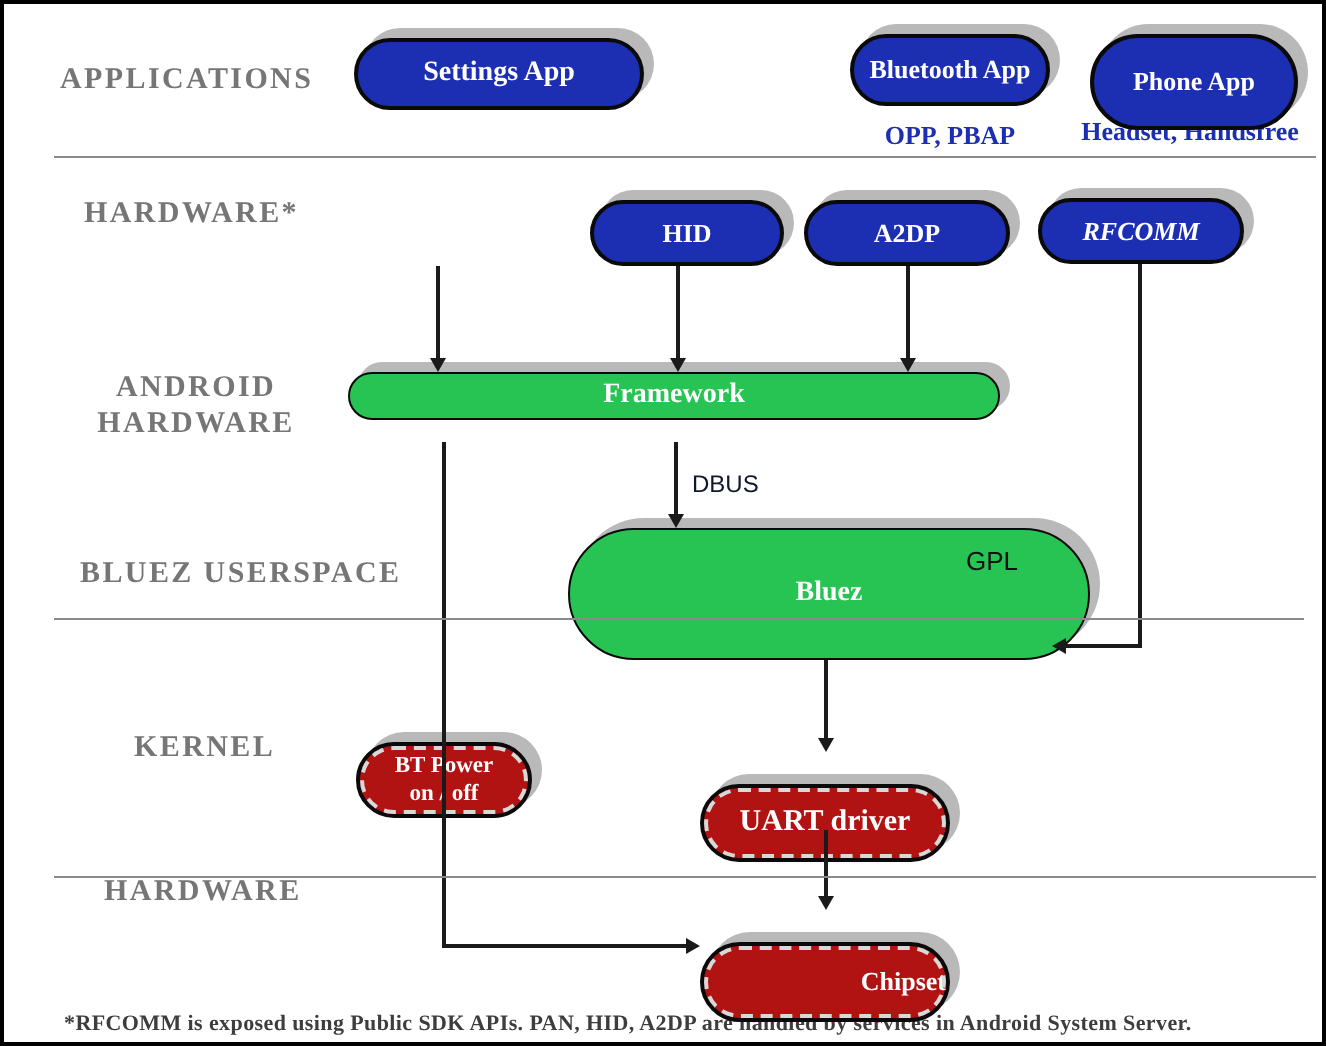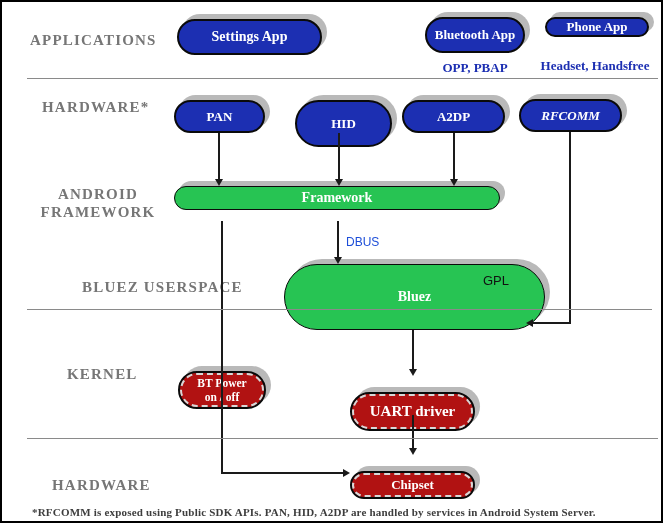--- a/index.html
+++ b/index.html
@@ -28,64 +28,61 @@
     text-align:center;white-space:nowrap;
   }
   .vline{position:absolute;width:2px;background:#1a1a1a;z-index:5;}
   .hline{position:absolute;height:2px;background:#1a1a1a;z-index:5;}
   .arr{position:absolute;width:0;height:0;z-index:7;}
   .arr.down{border-left:4px solid transparent;border-right:4px solid transparent;border-top:7px solid #1a1a1a;}
   .arr.left{border-top:4px solid transparent;border-bottom:4px solid transparent;border-right:7px solid #1a1a1a;}
   .arr.right{border-top:4px solid transparent;border-bottom:4px solid transparent;border-left:7px solid #1a1a1a;}
   .buslabel{
     position:absolute;font-family:"Liberation Sans","DejaVu Sans",sans-serif;
-    font-size:12px;color:#1d4ed8;z-index:8;
+    font-size:12px;color:#0f172a;z-index:8;
   }
   .gpl{
     position:absolute;right:35px;top:8px;font-family:"Liberation Sans","DejaVu Sans",sans-serif;
     font-size:13px;color:#111;font-weight:400;
   }
   .footnote{
     position:absolute;left:30px;top:504px;width:633px;font-size:11px;font-weight:700;
     color:#3d3d3d;letter-spacing:0.2px;white-space:nowrap;
   }
   .two-line{flex-direction:column;line-height:14px;}
 </style>
 </head>
 <body>
 
 <div class="canvas">
 
   <div class="sec-label" style="left:28px;top:30px;">APPLICATIONS</div>
   <div class="sec-label" style="left:40px;top:97px;">HARDWARE*</div>
-  <div class="sec-label wrap" style="left:30px;top:183px;width:132px;">ANDROID FRAMEWORK</div>
-  <div class="sec-label" style="left:38px;top:277px;margin-left:42px;">BLUEZ USERSPACE</div>
+  <div class="sec-label wrap" style="left:30px;top:183px;width:132px;">ANDROID HARDWARE</div>
+  <div class="sec-label" style="left:38px;top:277px;">BLUEZ USERSPACE</div>
   <div class="sec-label" style="left:65px;top:364px;">KERNEL</div>
-  <div class="sec-label" style="left:50px;top:475px;text-align:center;">HARDWARE</div>
+  <div class="sec-label" style="left:50px;top:436px;text-align:center;">HARDWARE</div>
 
   <div class="sep" style="left:25px;top:76px;width:631px;"></div>
   <div class="sep" style="left:25px;top:307px;width:625px;"></div>
   <div class="sep" style="left:25px;top:436px;width:631px;"></div>
 
   <div class="pill blue" style="left:423px;top:15px;width:100px;height:36px;font-size:13px;">
     <span>Bluetooth App</span>
   </div>
   <div class="pill blue" style="left:175px;top:17px;width:145px;height:36px;font-size:14px;">
     <span>Settings App</span>
   </div>
-  <div class="pill blue" style="left:543px;top:15px;width:104px;height:20px;font-size:13px;">
+  <div class="pill blue" style="left:543px;top:15px;width:104px;height:48px;font-size:13px;">
     <span>Phone App</span>
   </div>
   <div class="caption" style="left:423px;top:58px;width:100px;">OPP, PBAP</div>
   <div class="caption" style="left:530px;top:56px;width:126px;">Headset, Handsfree</div>
 
-  <div class="pill blue" style="left:172px;top:98px;width:91px;height:33px;font-size:13px;">
-    <span>PAN</span>
-  </div>
-  <div class="pill blue" style="left:293px;top:98px;width:97px;height:47px;font-size:13px;">
+  <div class="pill blue" style="left:293px;top:98px;width:97px;height:33px;font-size:13px;">
     <span>HID</span>
   </div>
   <div class="pill blue" style="left:400px;top:98px;width:103px;height:33px;font-size:13px;">
     <span>A2DP</span>
   </div>
   <div class="pill blue" style="left:517px;top:97px;width:103px;height:33px;font-size:13px;font-style:italic;">
     <span>RFCOMM</span>
   </div>
 
   <div class="pill green" style="left:172px;top:184px;width:326px;height:24px;font-size:14px;">
@@ -98,21 +95,21 @@
   </div>
 
   <div class="pill red two-line" style="left:176px;top:353px;width:88px;height:38px;font-size:11.5px;">
     <span>BT Power</span>
     <span>on / off</span>
   </div>
   <div class="pill red" style="left:348px;top:374px;width:125px;height:39px;font-size:15px;">
     <span>UART driver</span>
   </div>
 
-  <div class="pill red" style="left:348px;top:453px;width:125px;height:28px;font-size:13px;">
+  <div class="pill red" style="left:348px;top:453px;width:125px;height:40px;font-size:13px;justify-content:flex-end;">
     <span>Chipset</span>
   </div>
 
   <div class="vline" style="left:216px;top:131px;height:46px;"></div>
   <div class="arr down" style="left:213px;top:177px;"></div>
   <div class="vline" style="left:336px;top:131px;height:46px;"></div>
   <div class="arr down" style="left:333px;top:177px;"></div>
   <div class="vline" style="left:451px;top:131px;height:46px;"></div>
   <div class="arr down" style="left:448px;top:177px;"></div>
 

